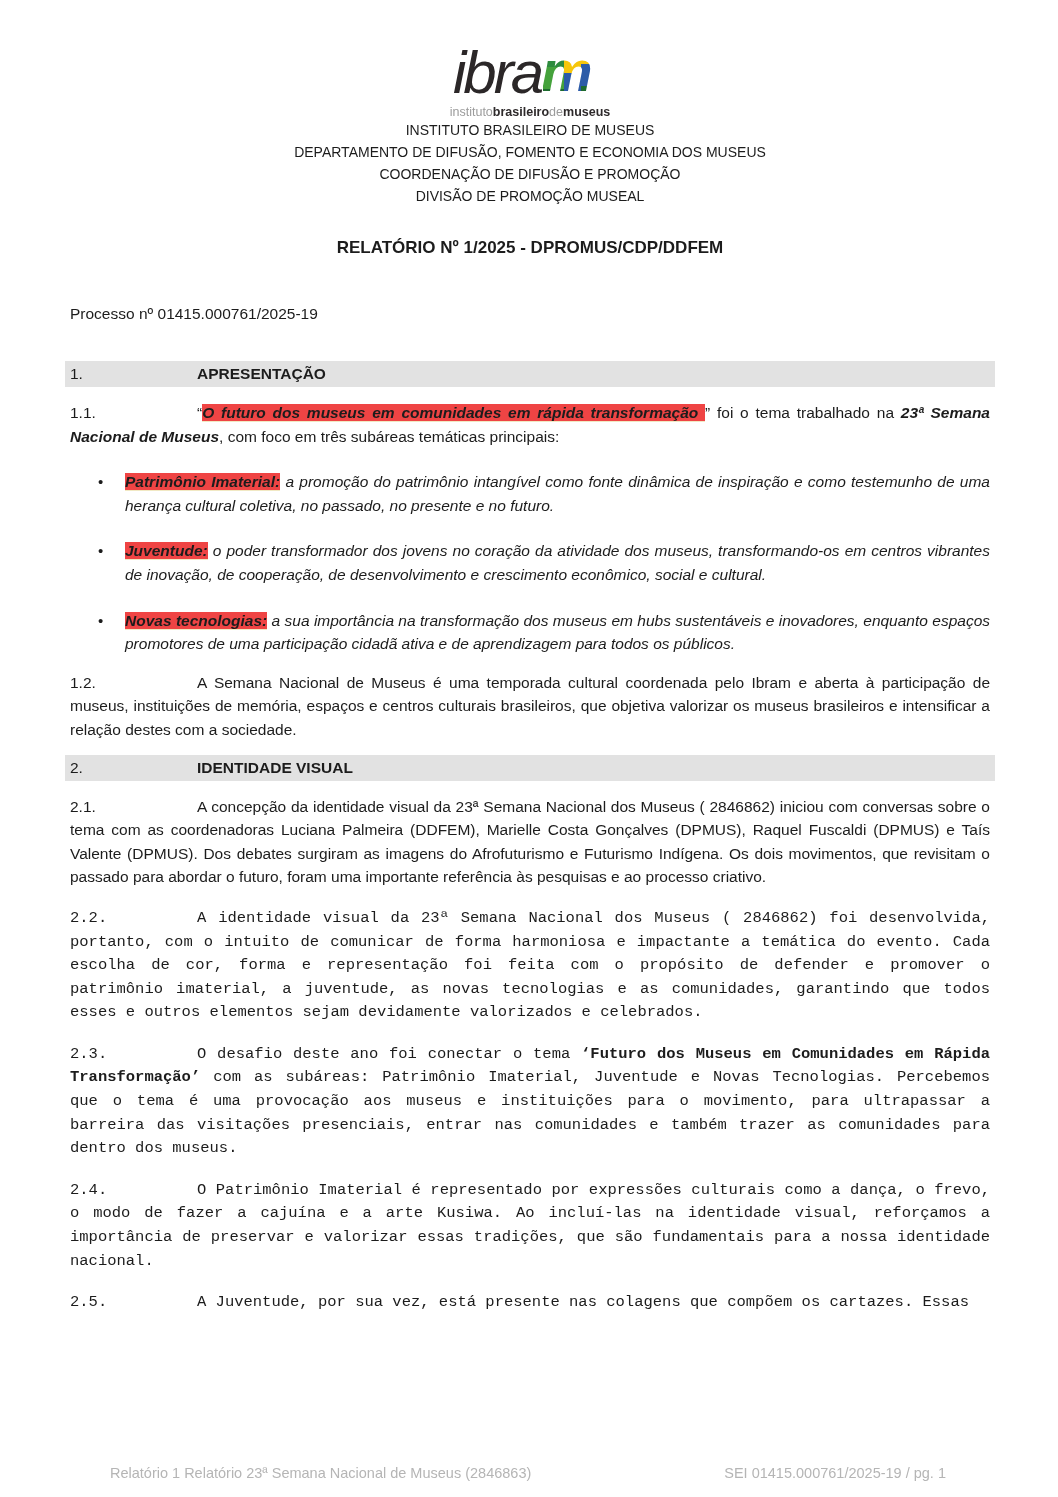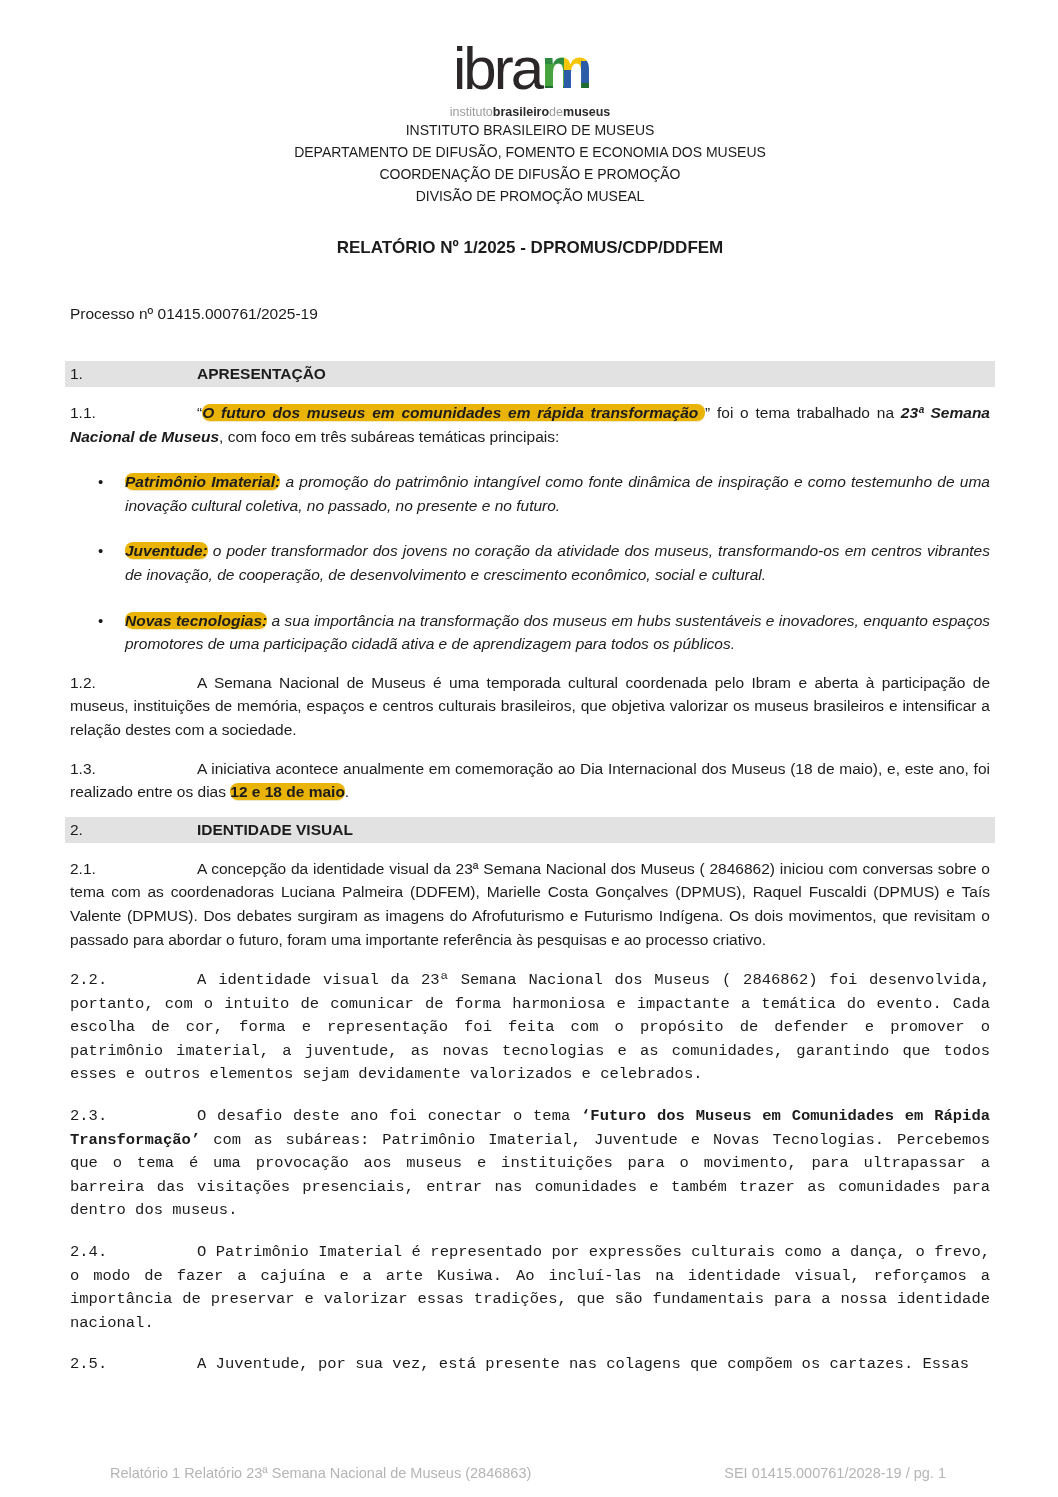--- a/index.html
+++ b/index.html
@@ -14,22 +14,23 @@
     color: #1c1c1c;
     overflow: hidden;
     padding: 44px 68px 0 70px;
   }
 
   
   .logo-block { text-align: center; }
   .wordmark {
     display: flex;
     justify-content: center;
-    align-items: flex-start;
+    align-items: center;
     height: 58px;
+    font-style: italic;
   }
   .wm-black {
     font-size: 60px;
     line-height: 0.82;
     font-weight: normal;
     letter-spacing: -3px;
     color: #2b2728;
   }
   .wm-m { display: block; margin-left: 2px; }
   .logo-subtitle {
@@ -78,21 +79,21 @@
     margin-top: 14px;
     font-size: 15.5px;
     line-height: 23.6px;
     text-align: justify;
   }
   .num-para.gap { margin-top: 18px; font-family: Liberation Mono, monospace; }
   .num-para.gap-lg { margin-top: 15px; }
   .pnum { display: inline-block; width: 127px; }
   .bi { font-weight: bold; font-style: italic; }
   .bd { font-weight: bold; }
-  .hl { background: #eab308; box-shadow: 0 1px 0 #f1e9c4; border-radius: 8px; }
+  .hl { background: #ef4444; box-shadow: 0 1px 0 #f1e9c4; }
 
   
   ul.bullets { list-style: none; margin-top: 22px; }
   ul.bullets li {
     position: relative;
     padding-left: 55px;
     margin-top: 22px;
     font-size: 15.5px;
     line-height: 23.6px;
     font-style: italic;
@@ -161,42 +162,41 @@
   <div class="process">Processo nº 01415.000761/2025-19</div>
 
   <div class="section-bar">
     <span class="sec-num">1.</span>
     <span class="sec-title">APRESENTAÇÃO</span>
   </div>
 
   <p class="num-para"><span class="pnum">1.1.</span><span>“</span><span class="bi hl">O futuro dos museus em comunidades em rápida transformação </span><span>” foi o tema trabalhado na </span><span class="bi">23ª Semana Nacional de Museus</span><span>, com foco em três subáreas temáticas principais:</span></p>
 
   <ul class="bullets">
-    <li><span class="lead hl">Patrimônio Imaterial:</span><span> a promoção do patrimônio intangível como fonte dinâmica de inspiração e como testemunho de uma inovação cultural coletiva, no passado, no presente e no futuro.</span></li>
+    <li><span class="lead hl">Patrimônio Imaterial:</span><span> a promoção do patrimônio intangível como fonte dinâmica de inspiração e como testemunho de uma herança cultural coletiva, no passado, no presente e no futuro.</span></li>
     <li><span class="lead hl">Juventude:</span><span> o poder transformador dos jovens no coração da atividade dos museus, transformando-os em centros vibrantes de inovação, de cooperação, de desenvolvimento e crescimento econômico, social e cultural.</span></li>
     <li><span class="lead hl">Novas tecnologias:</span><span> a sua importância na transformação dos museus em hubs sustentáveis e inovadores, enquanto espaços promotores de uma participação cidadã ativa e de aprendizagem para todos os públicos.</span></li>
   </ul>
 
   <p class="num-para gap-lg"><span class="pnum">1.2.</span><span>A Semana Nacional de Museus é uma temporada cultural coordenada pelo Ibram e aberta à participação de museus, instituições de memória, espaços e centros culturais brasileiros, que objetiva valorizar os museus brasileiros e intensificar a relação destes com a sociedade.</span></p>
 
-  <p class="num-para gap-lg"><span class="pnum">1.3.</span><span>A iniciativa acontece anualmente em comemoração ao Dia Internacional dos Museus (18 de maio), e, este ano, foi realizado entre os dias </span><span class="bd hl">12 e 18 de maio</span><span>.</span></p>
 
   <div class="section-bar second">
     <span class="sec-num">2.</span>
     <span class="sec-title">IDENTIDADE VISUAL</span>
   </div>
 
   <p class="num-para"><span class="pnum">2.1.</span><span>A concepção da identidade visual da 23ª Semana Nacional dos Museus ( 2846862) iniciou com conversas sobre o tema com as coordenadoras Luciana Palmeira (DDFEM), Marielle Costa Gonçalves (DPMUS), Raquel Fuscaldi (DPMUS) e Taís Valente (DPMUS). Dos debates surgiram as imagens do Afrofuturismo e Futurismo Indígena. Os dois movimentos, que revisitam o passado para abordar o futuro, foram uma importante referência às pesquisas e ao processo criativo.</span></p>
 
   <p class="num-para gap"><span class="pnum">2.2.</span><span>A identidade visual da 23ª Semana Nacional dos Museus ( 2846862) foi desenvolvida, portanto, com o intuito de comunicar de forma harmoniosa e impactante a temática do evento. Cada escolha de cor, forma e representação foi feita com o propósito de defender e promover o patrimônio imaterial, a juventude, as novas tecnologias e as comunidades, garantindo que todos esses e outros elementos sejam devidamente valorizados e celebrados.</span></p>
 
   <p class="num-para gap"><span class="pnum">2.3.</span><span>O desafio deste ano foi conectar o tema </span><span class="bd">‘Futuro dos Museus em Comunidades em Rápida Transformação’</span><span> com as subáreas: Patrimônio Imaterial, Juventude e Novas Tecnologias. Percebemos que o tema é uma provocação aos museus e instituições para o movimento, para ultrapassar a barreira das visitações presenciais, entrar nas comunidades e também trazer as comunidades para dentro dos museus.</span></p>
 
   <p class="num-para gap"><span class="pnum">2.4.</span><span>O Patrimônio Imaterial é representado por expressões culturais como a dança, o frevo, o modo de fazer a cajuína e a arte Kusiwa. Ao incluí-las na identidade visual, reforçamos a importância de preservar e valorizar essas tradições, que são fundamentais para a nossa identidade nacional.</span></p>
 
   <p class="num-para gap"><span class="pnum">2.5.</span><span>A Juventude, por sua vez, está presente nas colagens que compõem os cartazes. Essas</span></p>
 
   <div class="doc-footer">
     <span>Relatório 1 Relatório 23ª Semana Nacional de Museus (2846863)</span>
-    <span>SEI 01415.000761/2028-19 / pg. 1</span>
+    <span>SEI 01415.000761/2025-19 / pg. 1</span>
   </div>
 
 </div>
 
 </body></html>

